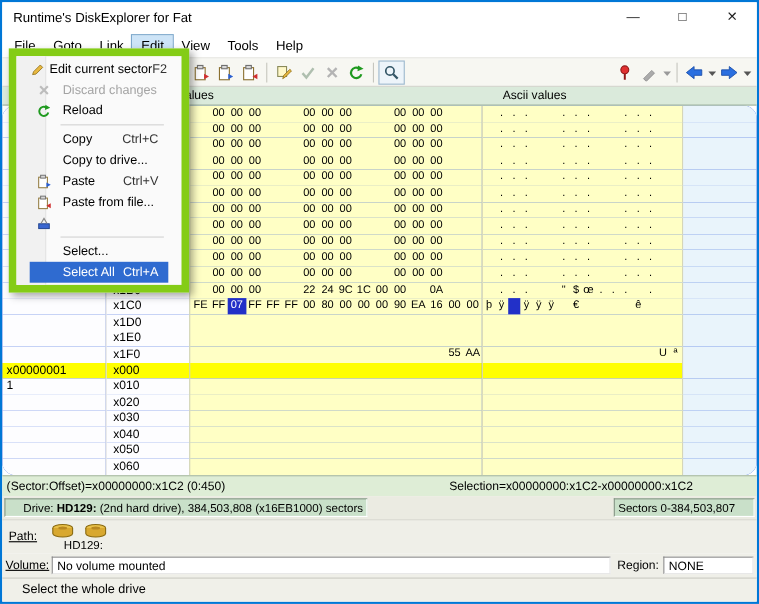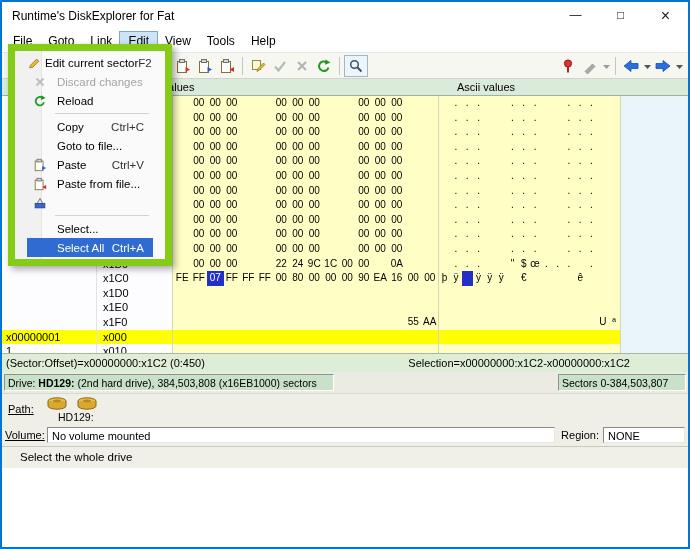--- a/index.html
+++ b/index.html
@@ -24,39 +24,39 @@
   .tsep { width:1px; height:18px; background:#C6C6BE; margin:0 4px; }
   .tspacer { flex:1; }
   .tdrop { width:10px; height:22px; display:flex; align-items:center; justify-content:center; }
 
   
   .hexheader { height:17px; background:#DAEADB; border-bottom:1px solid #9FB3A0; position:relative; font-size:11px; }
   .hh-hex { position:absolute; left:138px; top:2px; }
   .hh-ascii { position:absolute; left:455px; top:2px; }
 
   
-  .hexbody { height:257px; background:#1d4ed8; overflow:hidden; }
+  .hexbody { height:336px; background:#1d4ed8; overflow:hidden;border-radius:12px; }
   .hrow { display:flex; height:14.6px; line-height:14.6px; font-size:11px; }
   .c-sec { width:94px; padding-left:4px; background:#FDFDFF; }
   .c-off { width:76px; padding-left:6px; background:#FDFDFF; border-left:1px solid #E2E2E2; }
   .c-bytes { width:266px; background:#FFFFC5; border-left:1px solid #D6D6B8; display:flex; padding-left:1px; }
   .byte { width:16.5px; text-align:center; font-size:10px; line-height:14.6px; color:#000; }
   .c-ascii { width:182px; background:#FFFFC5; border-left:1px solid #D6D6B8; display:flex; }
   .ach { width:11.3px; text-align:center; font-size:10px; line-height:14.6px; color:#000; }
   .byte.sel, .ach.sel { background:#2230C8; color:#fff; }
   .c-fill { flex:1; background:#E9F4FB; border-left:1px solid #D6D6B8; }
   .hrow.hl .c-sec, .hrow.hl .c-off, .hrow.hl .c-bytes, .hrow.hl .c-ascii { background:#FFFF00; }
 
   
   .status1 { height:19px; background:#DEEDD6; border-top:1px solid #A9B9A1; display:flex; align-items:center; font-size:11px; padding-left:4px; }
   .status1 .sel-info { margin-left:auto; margin-right:58px; }
 
   .driverow { height:21px; background:#EBEBE2; display:flex; align-items:center; padding:0 2px; }
   .panel { background:#C9E0C9; border:1px solid; border-color:#889888 #FFFFFF #FFFFFF #889888; font-size:10.5px; height:17px; line-height:14px; padding:1px 3px; white-space:nowrap; overflow:hidden; }
-  .panel.pleft { width:330px; }
+  .panel.pleft { width:330px;text-align:right; }
   .panel.pright { width:128px; margin-left:auto; }
   .bold { font-weight:bold; }
 
   .pathrow { height:31px; background:#EFEFE8; border-top:1px solid #D8D8D0; position:relative; }
   .plabel { position:absolute; left:6px; top:9px; font-size:11px;text-decoration:underline; }
   .picon1 { position:absolute; left:44px; top:3px; }
   .picon2 { position:absolute; left:74px; top:3px; }
   .pitem { position:absolute; left:56px; top:17px; font-size:10.5px; }
 
   .volumerow { height:22px; background:#EFEFE8; display:flex; align-items:center; font-size:11px; padding:0 3px; }
@@ -1222,21 +1222,21 @@
       <span class="psc"></span>
     </div>
     <div class="psep"></div>
     <div class="prow">
       <span class="pico"></span>
       <span class="plbl">Copy</span>
       <span class="psc">Ctrl+C</span>
     </div>
     <div class="prow">
       <span class="pico"></span>
-      <span class="plbl">Goto to file...</span>
+      <span class="plbl">Copy to drive...</span>
       <span class="psc"></span>
     </div>
     <div class="prow">
       <span class="pico">
           <svg width="14" height="14" viewBox="0 0 16 16">
             <rect x="2.5" y="3.5" width="9" height="11" fill="#FFFFFF" stroke="#8A7030"></rect>
             <rect x="4.5" y="1.5" width="5" height="3" fill="#D8D8D8" stroke="#707070"></rect>
             <path d="M10.5 9 L15 11.5 L10.5 14 Z" fill="#2A5FD0"></path>
           </svg>
         </span>

